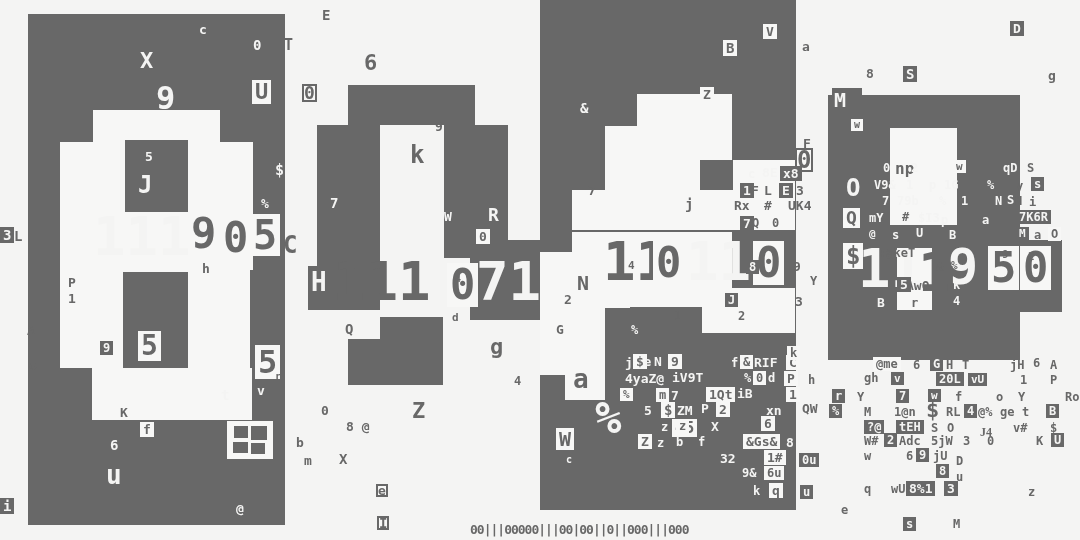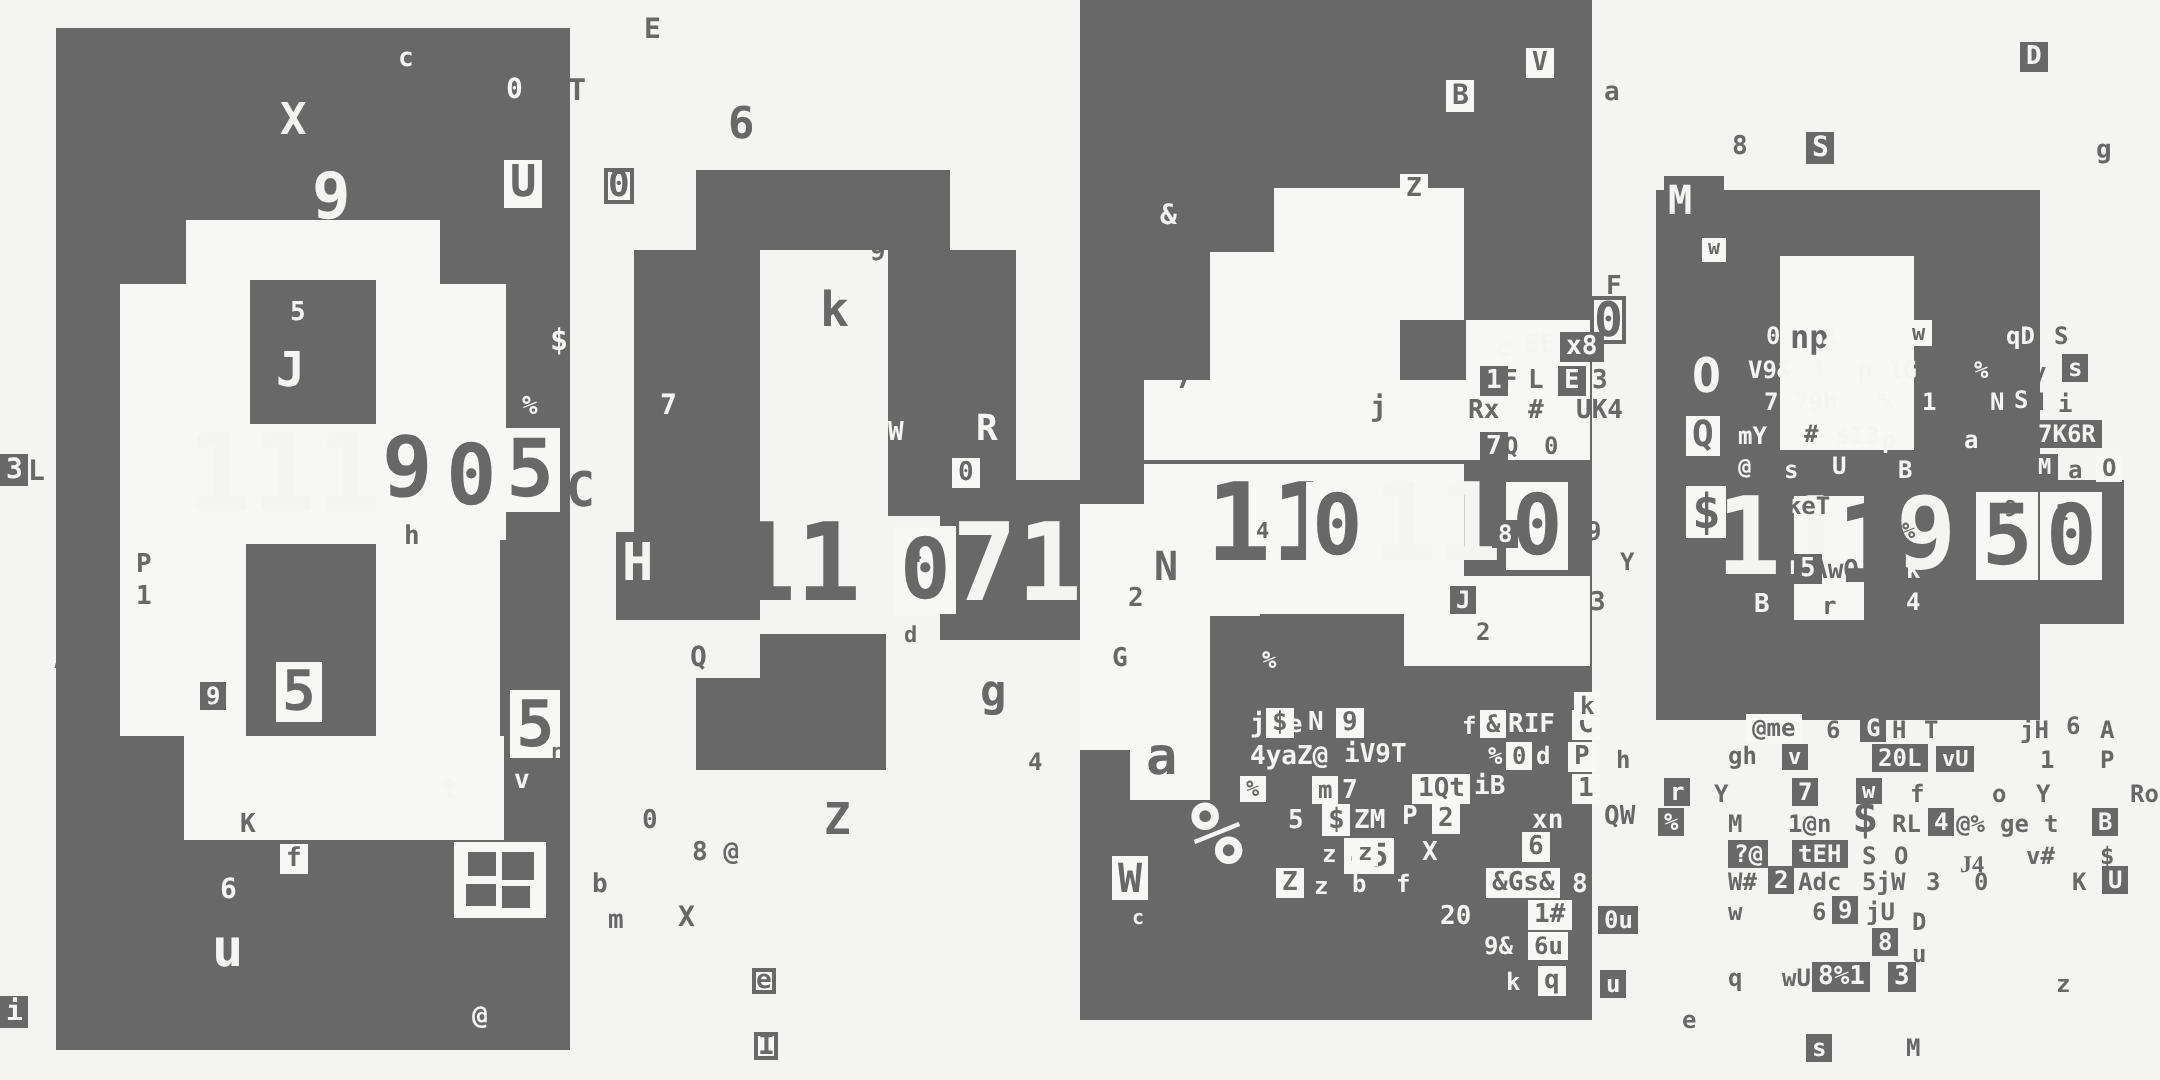--- a/index.html
+++ b/index.html
@@ -196,21 +196,21 @@
       <div class="glyph g-w" style="left: 661px; top: 421px; font-size: 12px;">z</div>
       <div class="glyph g-db" style="left: 676px; top: 419px; font-size: 12px;">z</div>
       <div class="glyph g-w" style="left: 711px; top: 420px; font-size: 13px;">X</div>
       <div class="glyph g-db" style="left: 761px; top: 416px; font-size: 13px;">6</div>
       <div class="glyph g-db" style="left: 638px; top: 434px; font-size: 13px;">Z</div>
       <div class="glyph g-w" style="left: 657px; top: 437px; font-size: 12px;">z</div>
       <div class="glyph g-w" style="left: 676px; top: 436px; font-size: 12px;">b</div>
       <div class="glyph g-w" style="left: 698px; top: 436px; font-size: 12px;">f</div>
       <div class="glyph g-db" style="left: 743px; top: 434px; font-size: 13px;">&amp;Gs&amp;</div>
       <div class="glyph g-w" style="left: 786px; top: 436px; font-size: 13px;">8</div>
-      <div class="glyph g-w" style="left: 720px; top: 452px; font-size: 13px;">20</div>
+      <div class="glyph g-w" style="left: 720px; top: 452px; font-size: 13px;">32</div>
       <div class="glyph g-db" style="left: 764px; top: 450px; font-size: 13px;">1#</div>
       <div class="glyph g-w" style="left: 742px; top: 467px; font-size: 12px;">9&amp;</div>
       <div class="glyph g-db" style="left: 764px; top: 466px; font-size: 12px;">6u</div>
       <div class="glyph g-w" style="left: 753px; top: 485px; font-size: 12px;">k</div>
       <div class="glyph g-db" style="left: 769px; top: 483px; font-size: 13px;">q</div>
       <div class="glyph g-wb" style="left: 799px; top: 453px; font-size: 12px;">0u</div>
       <div class="glyph g-wb" style="left: 800px; top: 485px; font-size: 12px;">u</div>
       <div class="glyph g-d" style="left: 866px; top: 67px; font-size: 13px;">8</div>
       <div class="glyph g-wb" style="left: 903px; top: 66px; font-size: 14px;">S</div>
       <div class="glyph g-d" style="left: 1048px; top: 69px; font-size: 13px;">g</div>
@@ -327,13 +327,14 @@
       <div class="glyph g-d" style="left: 841px; top: 504px; font-size: 12px;">e</div>
       <div class="glyph g-wb" style="left: 903px; top: 517px; font-size: 12px;">s</div>
       <div class="glyph g-d" style="left: 953px; top: 518px; font-size: 12px;">M</div>
     </div>
   <div id="window-icon" class="icon-window" style="left: 227px; top: 421px; width: 46px; height: 38px;">
     <div class="pane" style="left:15%;top:12%;width:30%;height:32%;"></div>
     <div class="pane" style="left:52%;top:12%;width:36%;height:38%;"></div>
     <div class="pane" style="left:12%;top:55%;width:33%;height:30%;"></div>
     <div class="pane" style="left:52%;top:58%;width:30%;height:30%;"></div>
   </div>
+  <div id="barcode" class="glyph g-d" style="left: 470px; top: 523px; font-size: 13px; letter-spacing: -1px;">00|||00000|||00|00||0||000|||000</div>
 </div>
 
 </body></html>

